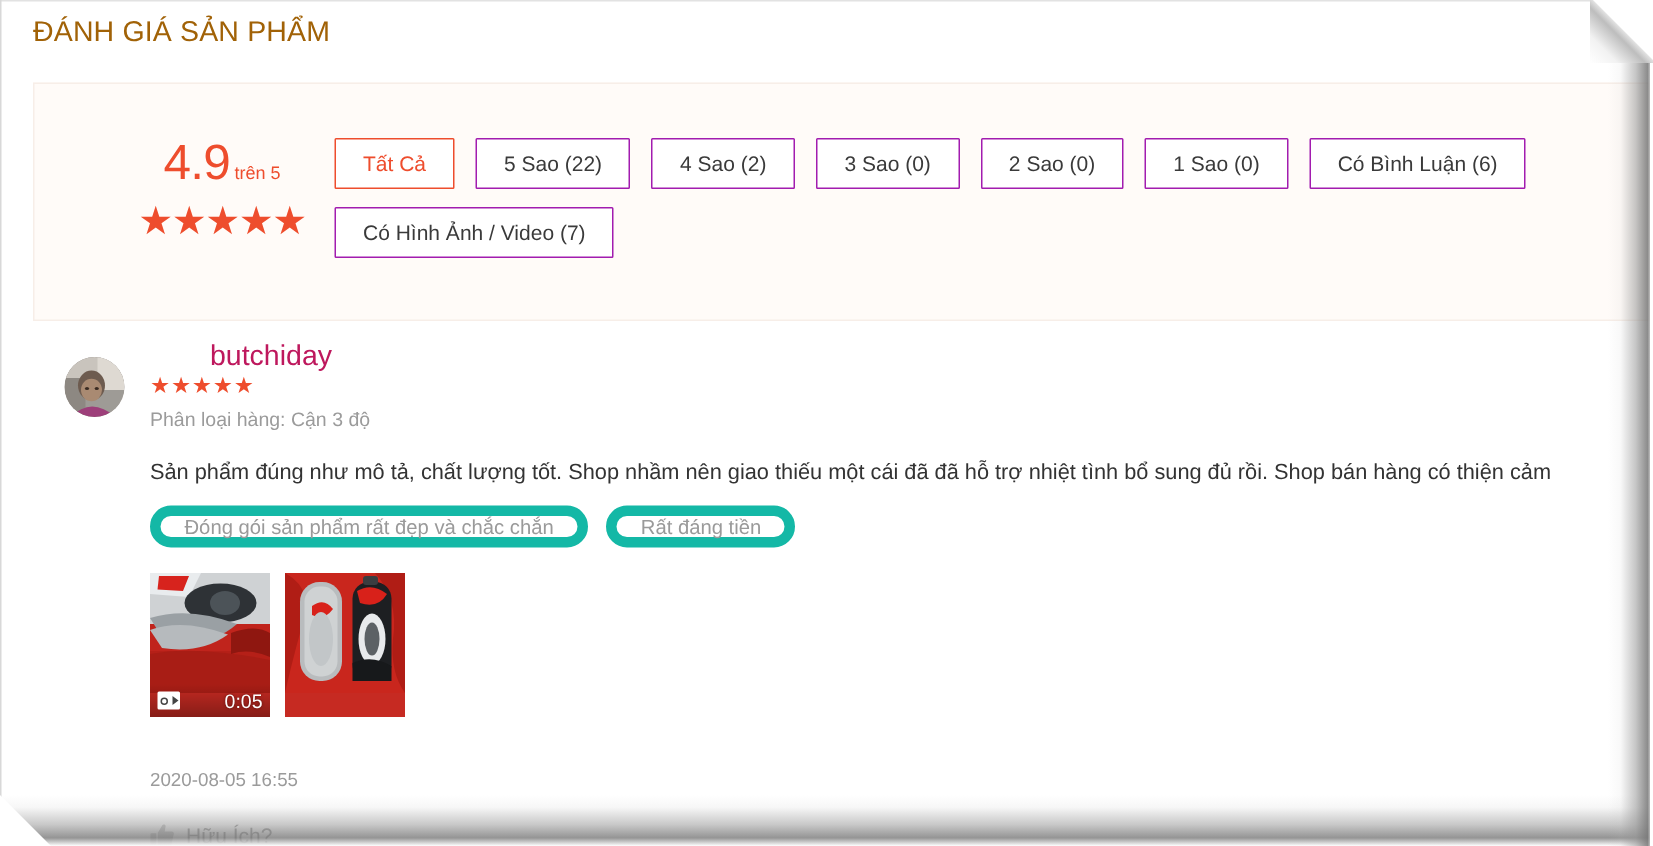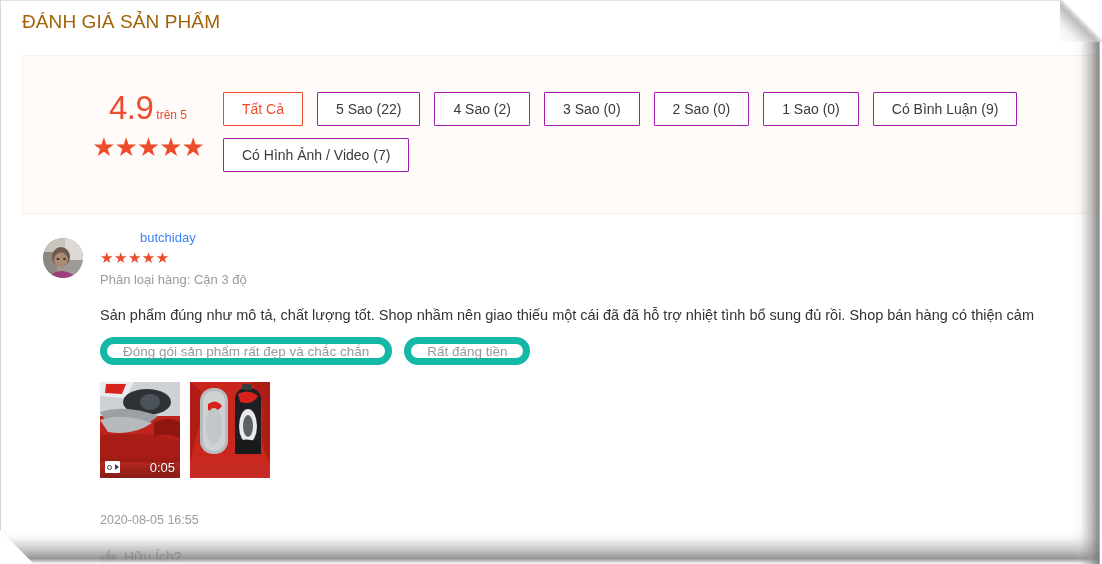--- a/index.html
+++ b/index.html
@@ -195,22 +195,22 @@
   }
   .avatar svg { display: block; }
 
   .review-body {
     position: absolute;
     left: 78px;
     top: 0;
     width: 1000px;
   }
   .reviewer-name {
-    font-size: 13px;
-    color: #3b82f6;
+    font-size: 19px;
+    color: #be185d;
     line-height: 16px;
     padding-left: 40px;
   }
   .review-stars {
     margin-top: 4px;
     color: #ee4d2d;
     font-size: 15px;
     letter-spacing: 0.5px;
     line-height: 16px;
   }
@@ -347,21 +347,21 @@
       <div class="summary-stars">★★★★★</div>
     </div>
 
     <div class="chips" id="filter-chips">
         <div class="chip active">Tất Cả</div>
         <div class="chip">5 Sao (22)</div>
         <div class="chip">4 Sao (2)</div>
         <div class="chip">3 Sao (0)</div>
         <div class="chip">2 Sao (0)</div>
         <div class="chip">1 Sao (0)</div>
-        <div class="chip">Có Bình Luận (9)</div>
+        <div class="chip">Có Bình Luận (6)</div>
         <div class="chip">Có Hình Ảnh / Video (7)</div>
       </div>
   </div>
 
   <div class="review">
 
     <div class="avatar">
       <svg width="40" height="40" viewBox="0 0 40 40" aria-hidden="true">
         <defs>
           <clipPath id="avclip">

